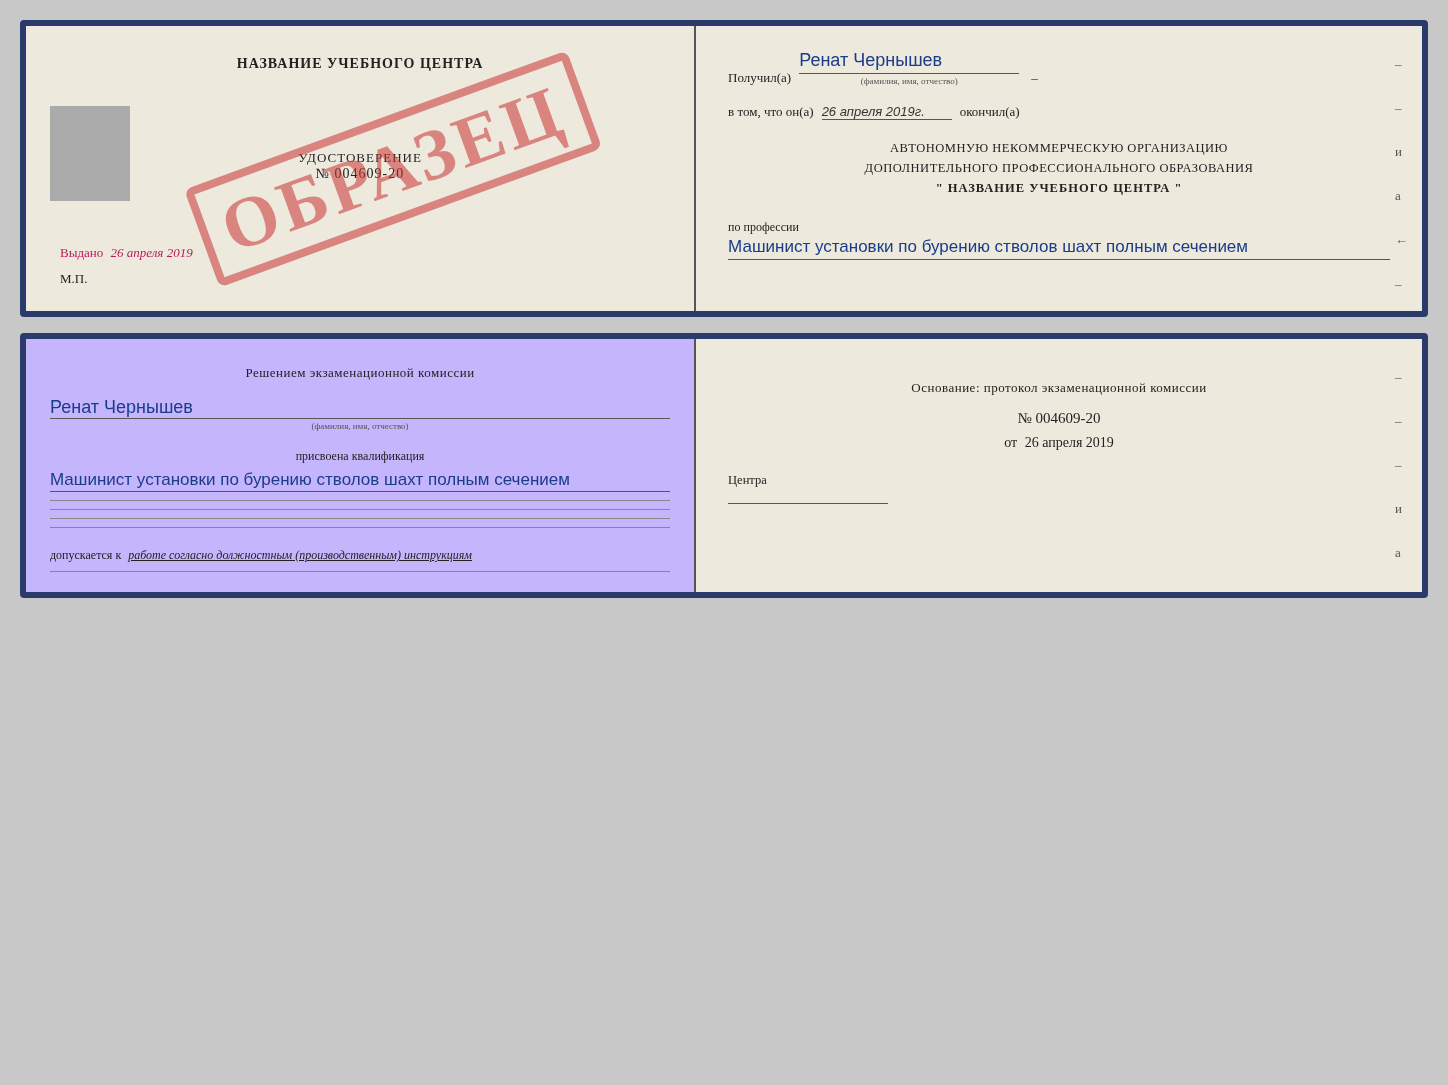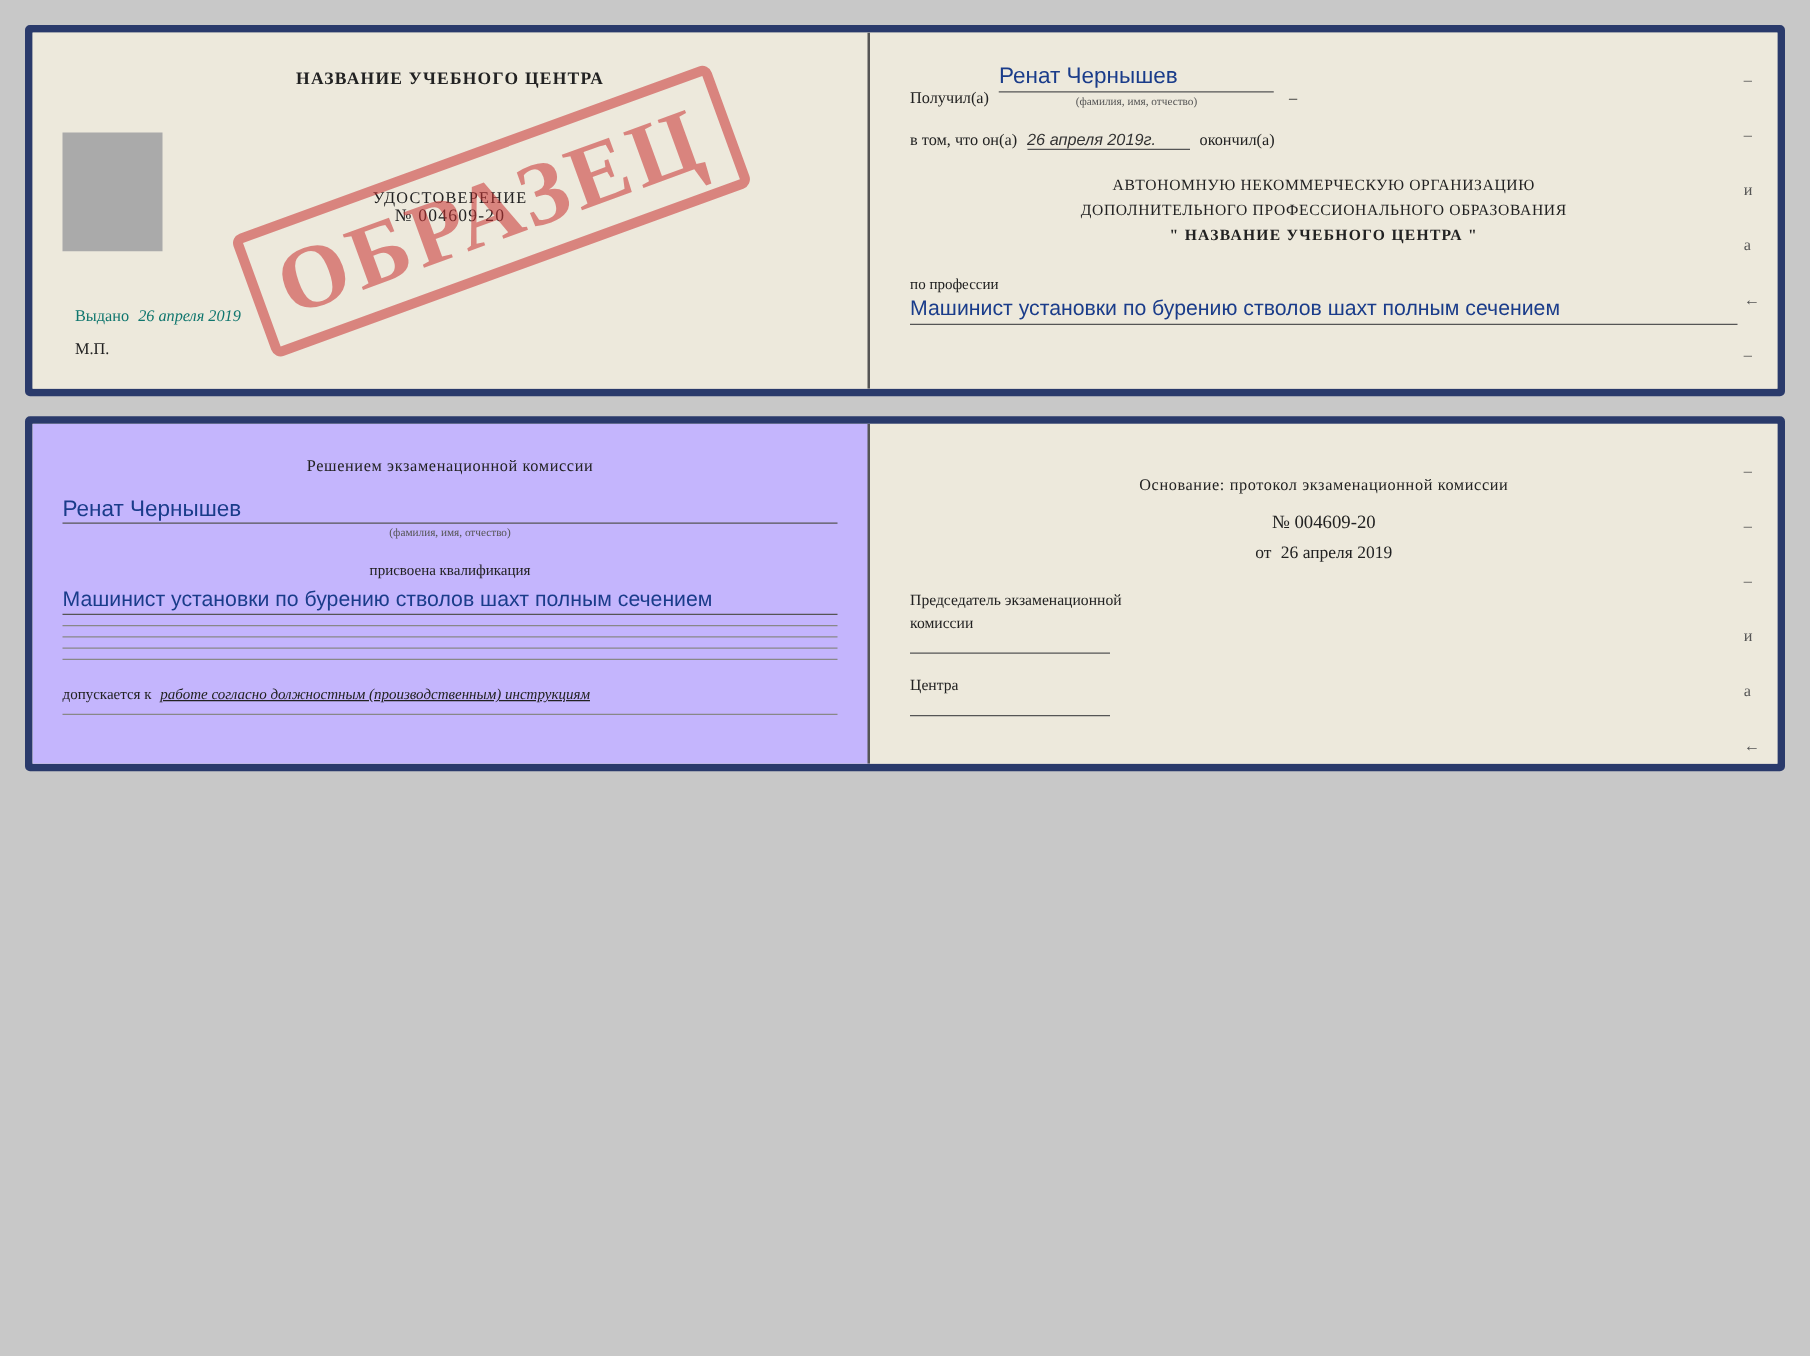--- a/index.html
+++ b/index.html
@@ -78,21 +78,21 @@
 
     .nomer-text {
       font-size: 14px;
       color: #222;
       letter-spacing: 1px;
     }
 
     .vydano-row {
       margin-top: 60px;
       font-size: 13px;
-      color: #0f766e;
+      color: #be185d;
       align-self: flex-start;
       margin-left: 10px;
     }
 
     .mp-text {
       font-size: 13px;
       color: #222;
       align-self: flex-start;
       margin-left: 10px;
       margin-top: 10px;
@@ -462,25 +462,20 @@
     <div class="doc-bottom-right">
       <div class="osnovanie-text">Основание: протокол экзаменационной  комиссии</div>
 
       <div class="protocol-number">№  004609-20</div>
 
       <div class="protocol-date">
         <span>от</span>
         <span style="margin-left:4px;">26 апреля 2019</span>
       </div>
 
-      <div class="predsedatel-block">
-        <div>Председатель экзаменационной</div>
-        <div>комиссии</div>
-        <span class="podpis-line"></span>
-      </div>
 
       <div class="rukovoditel-block">
         <div>Центра</div>
         <span class="podpis-line"></span>
       </div>
 
       <div class="right-dashes-bottom">
         <span>–</span>
         <span>–</span>
         <span>–</span>

